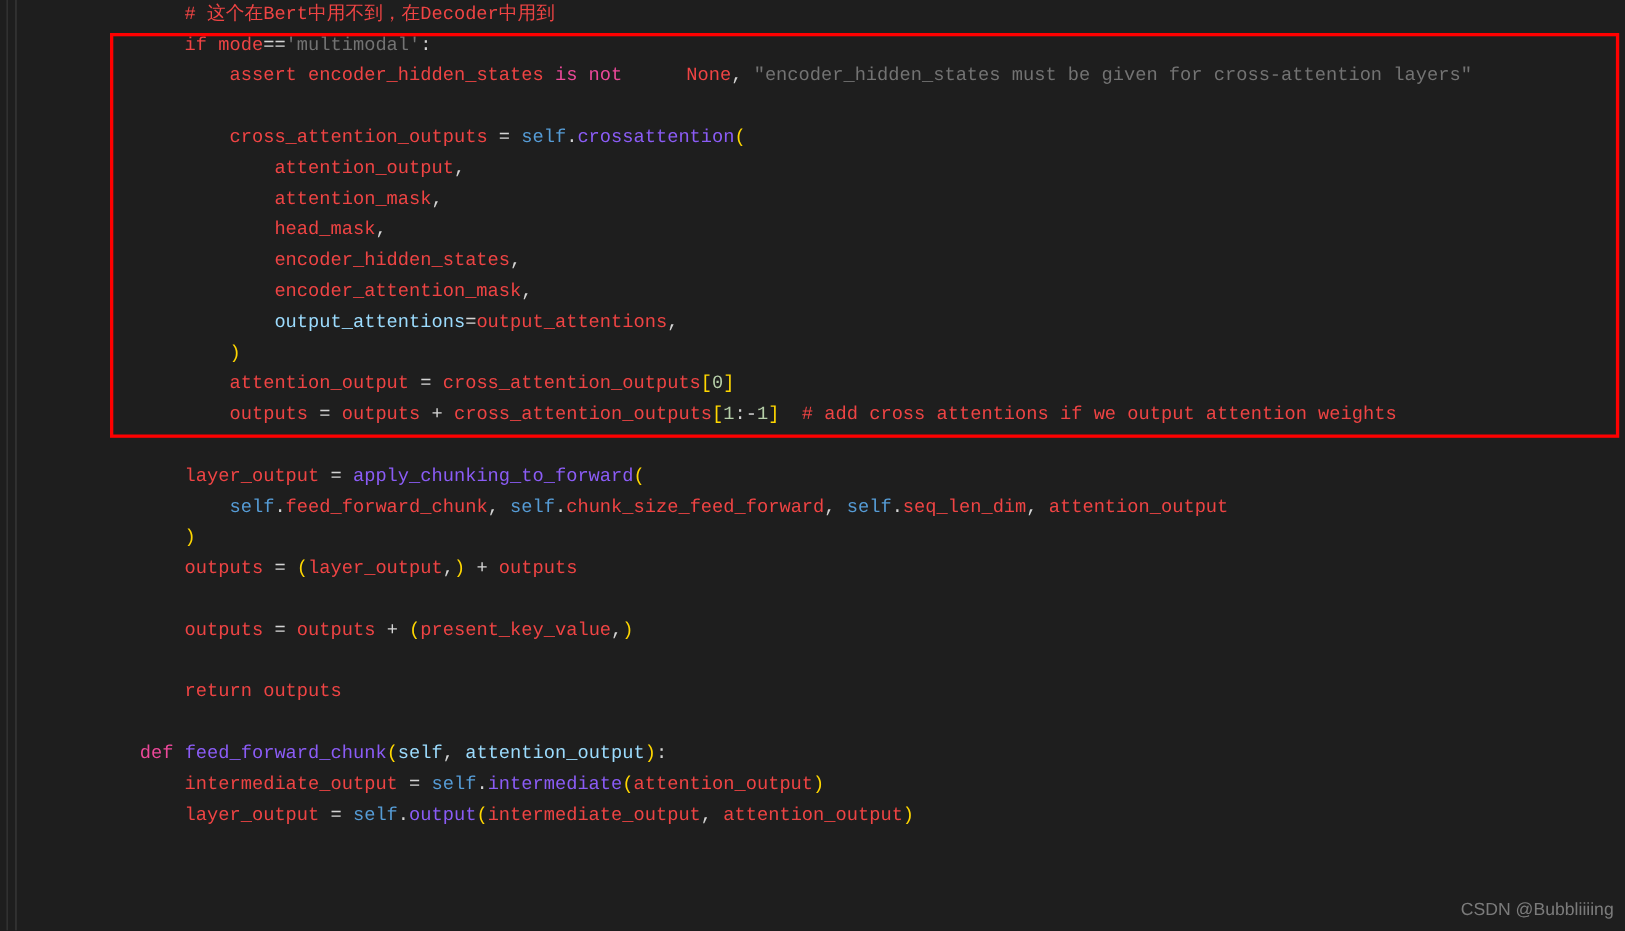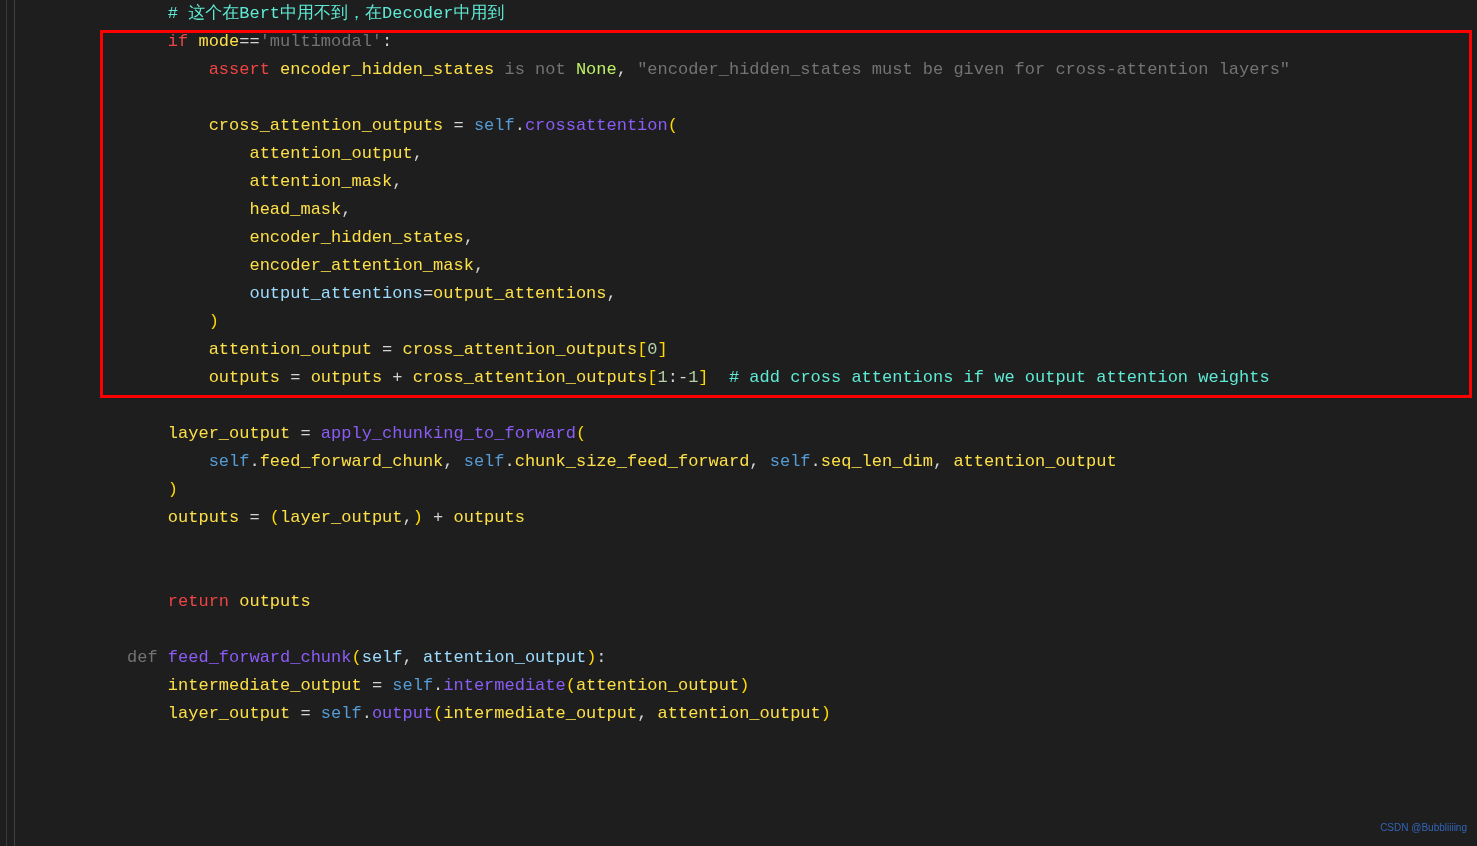--- a/index.html
+++ b/index.html
@@ -46,39 +46,39 @@
     .highlight-box {
       position: absolute;
       left: 100px;
       top: 30px;
       width: 1372px;
       height: 368px;
       border: 3px solid #ff0000;
       pointer-events: none;
       z-index: 10;
     }
-    .comment { color: #5eead4; }
+    .comment { color: #ef4444; }
     .keyword { color: #ef4444; }
-    .keyword2 { color: #737373; }
+    .keyword2 { color: #ec4899; }
     .string { color: #737373; }
-    .variable { color: #fde047; }
+    .variable { color: #ef4444; }
     .function { color: #8b5cf6; }
     .number { color: #B5CEA8; }
     .paren { color: #FFD700; }
     .operator { color: #D4D4D4; }
     .self { color: #569CD6; }
-    .none { color: #bef264; }
+    .none { color: #ef4444; margin-left: 48px; }
     .param { color: #9CDCFE; }
     .white { color: #D4D4D4; }
     .watermark {
       position: absolute;
       bottom: 4px;
       right: 10px;
-      color: #3b82f6;
-      font-size: 10px;
+      color: #a3a3a3;
+      font-size: 16px;
       font-family: Arial, sans-serif;
       opacity: 0.7;
     }
   </style>
 </head>
 <body>
 
 <div class="gutter-line2"></div>
 <div class="gutter-line"></div>
 
@@ -98,20 +98,21 @@
     <div class="line"><span class="white">                      </span><span class="param">output_attentions</span><span class="operator">=</span><span class="variable">output_attentions</span><span class="white">,</span></div>
     <div class="line"><span class="white">                  </span><span class="paren">)</span></div>
     <div class="line"><span class="white">                  </span><span class="variable">attention_output </span><span class="operator">=</span><span class="variable"> cross_attention_outputs</span><span class="paren">[</span><span class="number">0</span><span class="paren">]</span></div>
     <div class="line"><span class="white">                  </span><span class="variable">outputs </span><span class="operator">=</span><span class="variable"> outputs </span><span class="operator">+</span><span class="variable"> cross_attention_outputs</span><span class="paren">[</span><span class="number">1</span><span class="white">:</span><span class="operator">-</span><span class="number">1</span><span class="paren">]</span><span class="white">  </span><span class="comment"># add cross attentions if we output attention weights</span></div>
     <div class="line"><span class="white">      </span></div>
     <div class="line"><span class="white">              </span><span class="variable">layer_output </span><span class="operator">=</span><span class="white"> </span><span class="function">apply_chunking_to_forward</span><span class="paren">(</span></div>
     <div class="line"><span class="white">                  </span><span class="self">self</span><span class="white">.</span><span class="variable">feed_forward_chunk</span><span class="white">, </span><span class="self">self</span><span class="white">.</span><span class="variable">chunk_size_feed_forward</span><span class="white">, </span><span class="self">self</span><span class="white">.</span><span class="variable">seq_len_dim</span><span class="white">, </span><span class="variable">attention_output</span></div>
     <div class="line"><span class="white">              </span><span class="paren">)</span></div>
     <div class="line"><span class="white">              </span><span class="variable">outputs </span><span class="operator">=</span><span class="white"> </span><span class="paren">(</span><span class="variable">layer_output</span><span class="white">,</span><span class="paren">)</span><span class="white"> </span><span class="operator">+</span><span class="variable"> outputs</span></div>
     <div class="line"><span class="white">      </span></div>
+    <div class="line"><span class="white">              </span><span class="variable">outputs </span><span class="operator">=</span><span class="variable"> outputs </span><span class="operator">+</span><span class="white"> </span><span class="paren">(</span><span class="variable">present_key_value</span><span class="white">,</span><span class="paren">)</span></div>
     <div class="line"><span class="white">      </span></div>
     <div class="line"><span class="white">              </span><span class="keyword">return</span><span class="variable"> outputs</span></div>
     <div class="line"><span class="white">      </span></div>
     <div class="line"><span class="white">          </span><span class="keyword2">def</span><span class="white"> </span><span class="function">feed_forward_chunk</span><span class="paren">(</span><span class="param">self</span><span class="white">, </span><span class="param">attention_output</span><span class="paren">)</span><span class="white">:</span></div>
     <div class="line"><span class="white">              </span><span class="variable">intermediate_output </span><span class="operator">=</span><span class="white"> </span><span class="self">self</span><span class="white">.</span><span class="function">intermediate</span><span class="paren">(</span><span class="variable">attention_output</span><span class="paren">)</span></div>
     <div class="line"><span class="white">              </span><span class="variable">layer_output </span><span class="operator">=</span><span class="white"> </span><span class="self">self</span><span class="white">.</span><span class="function">output</span><span class="paren">(</span><span class="variable">intermediate_output</span><span class="white">, </span><span class="variable">attention_output</span><span class="paren">)</span></div>
   </div>
 
 <div class="watermark">CSDN @Bubbliiiing</div>
 

